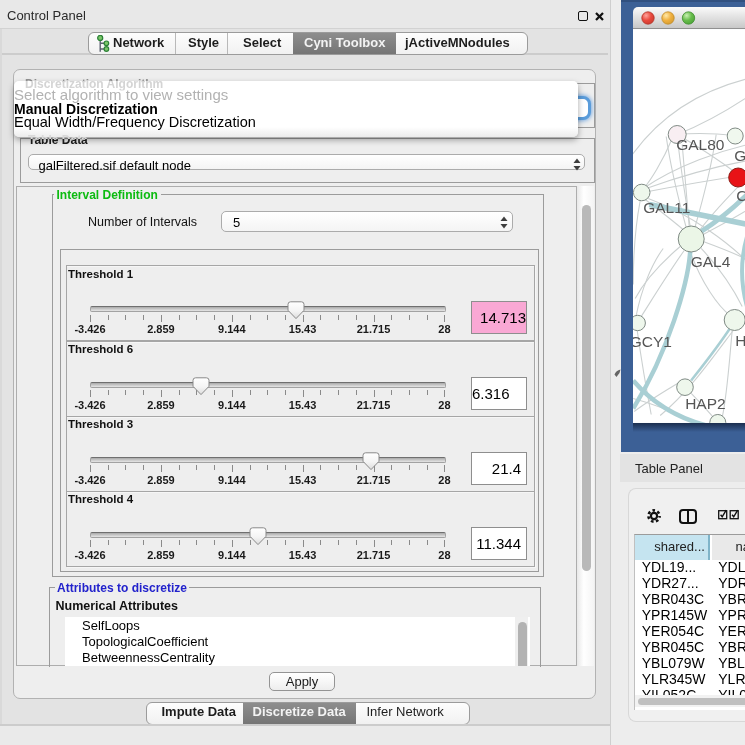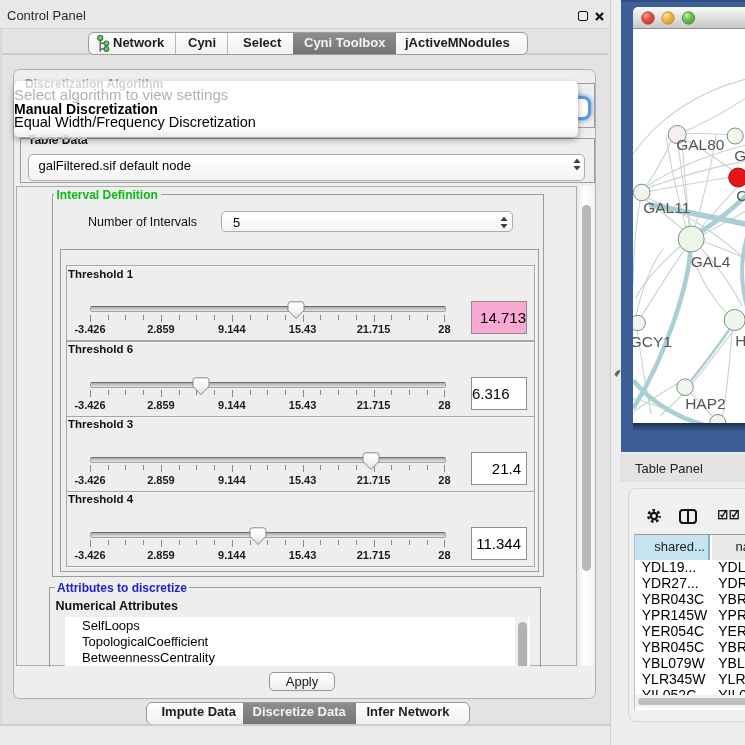--- a/index.html
+++ b/index.html
@@ -21,37 +21,37 @@
     <div class="abs" style="left:86px;top:0;width:1px;height:21px;background:#b9b9b9"></div>
     <div class="abs" style="left:138px;top:0;width:1px;height:21px;background:#b9b9b9"></div>
     <div class="abs" style="left:204px;top:0;width:103px;height:21px;background:linear-gradient(#8d8d8d,#757575)"></div>
     <svg class="abs" style="left:8.2px;top:2.9px" width="13" height="18" viewBox="0 0 13 18">
       <path d="M3.2 5 L3.2 16.8 M3.2 8.3 L9 8.3 M3.2 14 L9 14" stroke="#5c6270" stroke-width="1.4" fill="none"></path>
       <circle cx="3.2" cy="2.9" r="2.5" fill="#7cc86a" stroke="#2c8137" stroke-width="1.3"></circle>
       <circle cx="9.4" cy="8.3" r="2.3" fill="#7cc86a" stroke="#2c8137" stroke-width="1.2"></circle>
       <circle cx="9.4" cy="14" r="2.3" fill="#7cc86a" stroke="#2c8137" stroke-width="1.2"></circle>
     </svg>
     <div class="abs" style="left:24px;top:2.2px;font-size:13px;font-weight:bold;color:#1d1d1d">Network</div>
-    <div class="abs" style="left:99px;top:2.2px;font-size:13px;font-weight:bold;color:#1d1d1d">Cyni</div>
+    <div class="abs" style="left:99px;top:2.2px;font-size:13px;font-weight:bold;color:#1d1d1d">Style</div>
     <div class="abs" style="left:154px;top:2.2px;font-size:13px;font-weight:bold;color:#1d1d1d">Select</div>
     <div class="abs" style="left:215px;top:2.2px;font-size:13px;font-weight:bold;color:#f3f3f3">Cyni Toolbox</div>
     <div class="abs" style="left:316px;top:2.2px;font-size:13px;font-weight:bold;color:#1d1d1d">jActiveMNodules</div>
   </div>
 
   <div class="abs" style="left:13px;top:69px;width:583px;height:630px;border:1.5px solid #b2b2b2;border-radius:7px;background:#eeeeee;box-sizing:border-box">
   </div>
 
   <div class="abs" style="left:15.5px;top:186px;width:561px;height:480px;border:1px solid #adadad;box-sizing:border-box"></div>
 
   <div class="abs" style="left:19.5px;top:83px;width:573px;height:42.6px;border:1px solid #9b9b9b"></div>
 
   <div class="abs" style="left:440px;top:95.5px;width:151px;height:24px;border:3px solid #5a9cda;border-radius:8px;background:#fff;box-shadow:0 0 4px 1px #79abe1;box-sizing:border-box"></div>
 
   <div class="abs" style="left:19.5px;top:138px;width:573px;height:42.5px;border:1px solid #9b9b9b"></div>
-  <div class="abs" style="left:27.5px;top:154.3px;width:557.5px;height:27px;border:1px solid #ababab;border-radius:5px;background:linear-gradient(#ffffff,#f4f4f4);box-sizing:border-box">
+  <div class="abs" style="left:27.5px;top:154.3px;width:557.5px;height:16px;border:1px solid #ababab;border-radius:5px;background:linear-gradient(#ffffff,#f4f4f4);box-sizing:border-box">
      <div class="abs" style="left:10px;top:2.6px;font-size:13px;color:#000">galFiltered.sif default node</div>
      <svg class="abs" style="left:542px;top:3px" width="12" height="13" viewBox="0 0 12 13">
         <path d="M6 0.5 L9.5 5 L2.5 5 Z" fill="#3d3d3d"></path>
         <path d="M6 12.5 L9.5 8 L2.5 8 Z" fill="#3d3d3d"></path>
       </svg>
   </div>
 
   <div class="abs" style="left:51.5px;top:193.5px;width:490px;height:381px;border:1px solid #9b9b9b"></div>
   <div class="abs" style="left:53.5px;top:187.5px;background:#eee;padding:0 3px;font-size:12px;font-weight:bold;color:#0cbb10">Interval Definition</div>
 
@@ -248,21 +248,21 @@
 
   <div class="abs" style="left:577px;top:186px;width:17px;height:480px;background:linear-gradient(90deg,#e8e8e8,#ffffff 40%,#f4f4f4)"></div>
   <div class="abs" style="left:581.5px;top:205.4px;width:9px;height:366px;background:#b9b9b9;border-radius:4.5px"></div>
 
   <div class="abs" style="left:269px;top:671.7px;width:66px;height:19px;border:1px solid #949494;border-radius:5px;background:linear-gradient(#ffffff,#f7f7f7 50%,#ededed);box-sizing:border-box;text-align:center;font-size:13px;color:#1a1a1a;line-height:17px">Apply</div>
 
   <div class="abs" style="left:145.5px;top:701.9px;width:322px;height:21px;border:1px solid #9b9b9b;border-radius:6px;background:linear-gradient(#fdfdfd,#f1f1f1);overflow:hidden">
     <div class="abs" style="left:96.5px;top:0;width:113px;height:21px;background:linear-gradient(#8d8d8d,#757575)"></div>
     <div class="abs" style="left:15px;top:1.3px;font-size:13px;font-weight:bold;color:#1d1d1d">Impute Data</div>
     <div class="abs" style="left:106px;top:1.3px;font-size:13px;font-weight:bold;color:#f3f3f3">Discretize Data</div>
-    <div class="abs" style="left:220px;top:1.3px;font-size:13px;font-weight:bold;color:#1d1d1d">Infer Network</div>
+    <div class="abs" style="left:220px;top:1.3px;font-size:13px;font-weight:normal;color:#1d1d1d">Infer Network</div>
   </div>
   <div class="abs" style="left:0;top:723.5px;width:610px;height:2px;background:#cccccc"></div>
   <div class="abs" style="left:0;top:725.5px;width:610px;height:19.5px;background:#eaeaea"></div>
 
   <div class="abs" style="left:14px;top:81px;width:564px;height:56px;background:linear-gradient(#ffffff 82%,#ececec);border-radius:5px;box-shadow:0 3px 6px rgba(0,0,0,0.35)"></div>
   <div class="abs" style="left:14px;top:86.3px;width:564px;text-align:left;font-size:15px;color:#b2b2b2">Select algorithm to view settings</div>
   <div class="abs" style="left:14px;top:100.6px;font-size:14px;font-weight:bold;color:#000">Manual Discretization</div>
   <div class="abs" style="left:14px;top:114px;font-size:14.5px;color:#000">Equal Width/Frequency Discretization</div>
 
   <div class="abs" style="left:25px;top:76.5px;font-size:12px;font-weight:bold;color:#8f8f8f;clip-path:inset(0 0 calc(100% - 4.5px) 0)">Discretization Algorithm</div>

